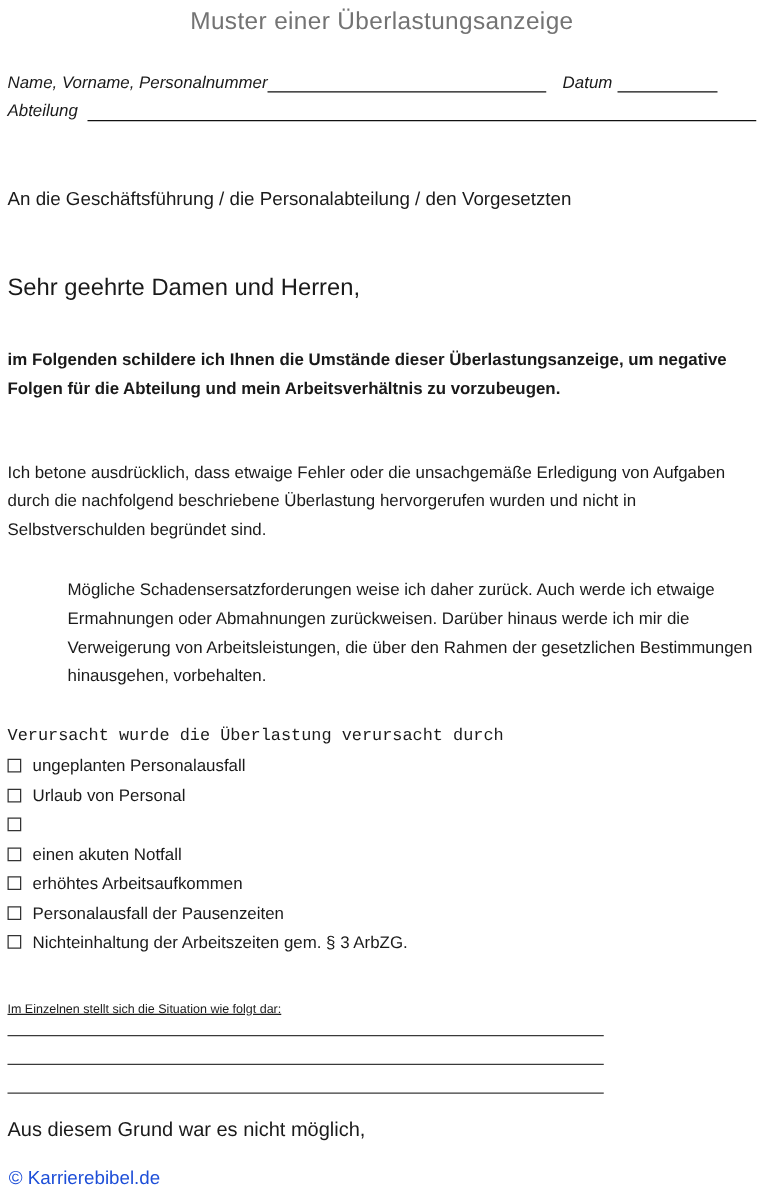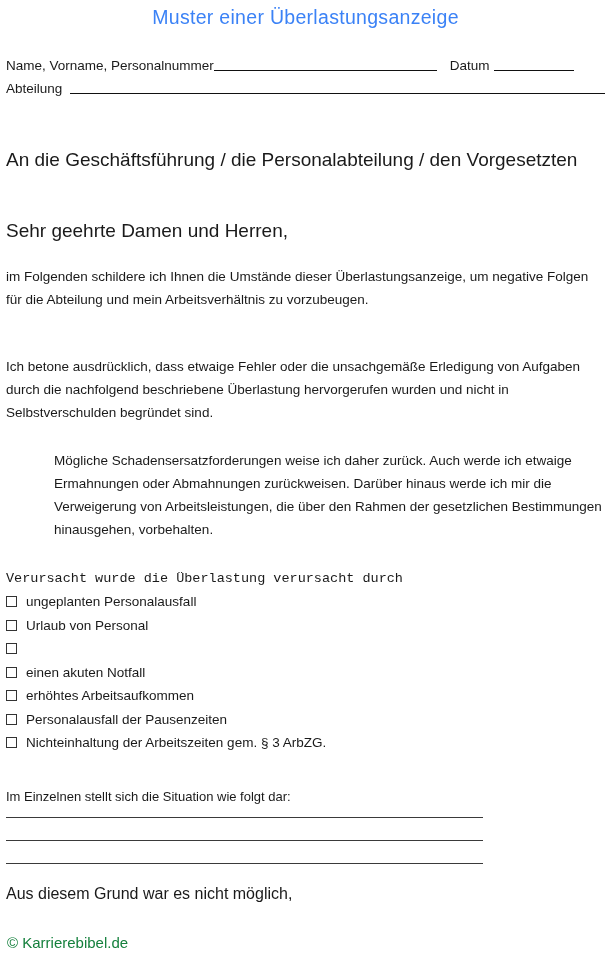--- a/index.html
+++ b/index.html
@@ -16,63 +16,64 @@
     padding: 0 8px 0 6px;
     background: #fff;
   }
   .doc-title {
     font-size: 19.5px;
     font-weight: 400;
     text-align: center;
     margin-top: 3px;
     line-height: 28px;
     letter-spacing: 0.3px;
-    color: #3b82f6;
+    color: #737373;
   }
   .fields { margin-top: 23px; font-size: 13.5px; }
   .field-row {
     display: flex;
-    align-items: flex-start;
+    align-items: center;
     line-height: 23px;
     white-space: nowrap;
+    font-style: italic;
   }
   .fill {
     display: inline-block;
     border-bottom: 1.4px solid #111;
     height: 17px;
   }
   .fill-name { width: 223px; }
   .fill-date { width: 80px; margin-left: 4px; }
   .date-label { margin-left: 13px; }
   .dept-label { margin-right: 8px; }
   .fill-dept { flex: 1 1 auto; }
-  .recipient { margin-top: 48px; font-size: 19px; line-height: 23px; }
+  .recipient { margin-top: 48px; font-size: 15px; line-height: 23px; }
   .salutation { margin-top: 48px; font-size: 19px; line-height: 23px; }
   .para { font-size: 13.5px; line-height: 23px; max-width: 604px; }
-  .p1 { margin-top: 23px; }
+  .p1 { margin-top: 34px; font-weight: bold; }
   .p2 { margin-top: 44px; }
   .p3 { margin-top: 25px; margin-left: 48px; }
   .causes-intro { margin-top: 26px; font-size: 13.5px; line-height: 23px; font-family: Liberation Mono, monospace; }
   .causes-list { list-style: none; }
   .cause-row {
     display: flex;
     align-items: center;
     line-height: 23.5px;
     height: 23.5px;
     font-size: 13.5px;
   }
   .checkbox {
     display: inline-block;
     width: 11px; height: 11px;
     border: 1.2px solid #333;
     background: #fff;
     margin-right: 9px;
     flex: 0 0 auto;
   }
-  .situation-prompt { margin-top: 30px; font-size: 13px; line-height: 23px; }
+  .situation-prompt { margin-top: 30px; font-size: 10px; line-height: 23px; text-decoration: underline; }
   .blank-lines { margin-top: 0; }
   .blank-line {
     width: 477px;
     height: 10px;
     border-bottom: 1.4px solid #3a3a3a;
     margin-bottom: 13px;
   }
   .closing { margin-top: 18px; font-size: 16px; line-height: 23px; }
   .footer-credit {
     position: absolute;
@@ -147,15 +148,15 @@
   <p class="situation-prompt">Im Einzelnen stellt sich die Situation wie folgt dar:</p>
 
   <div class="blank-lines">
     <div class="blank-line"></div>
     <div class="blank-line"></div>
     <div class="blank-line"></div>
   </div>
 
   <p class="closing">Aus diesem Grund war es nicht möglich,</p>
 
-  <a href="#" class="footer-credit" style="color: #15803d;">© Karrierebibel.de</a>
+  <a href="#" class="footer-credit" style="color: #1d4ed8;">© Karrierebibel.de</a>
 
 </div>
 
 </body></html>

